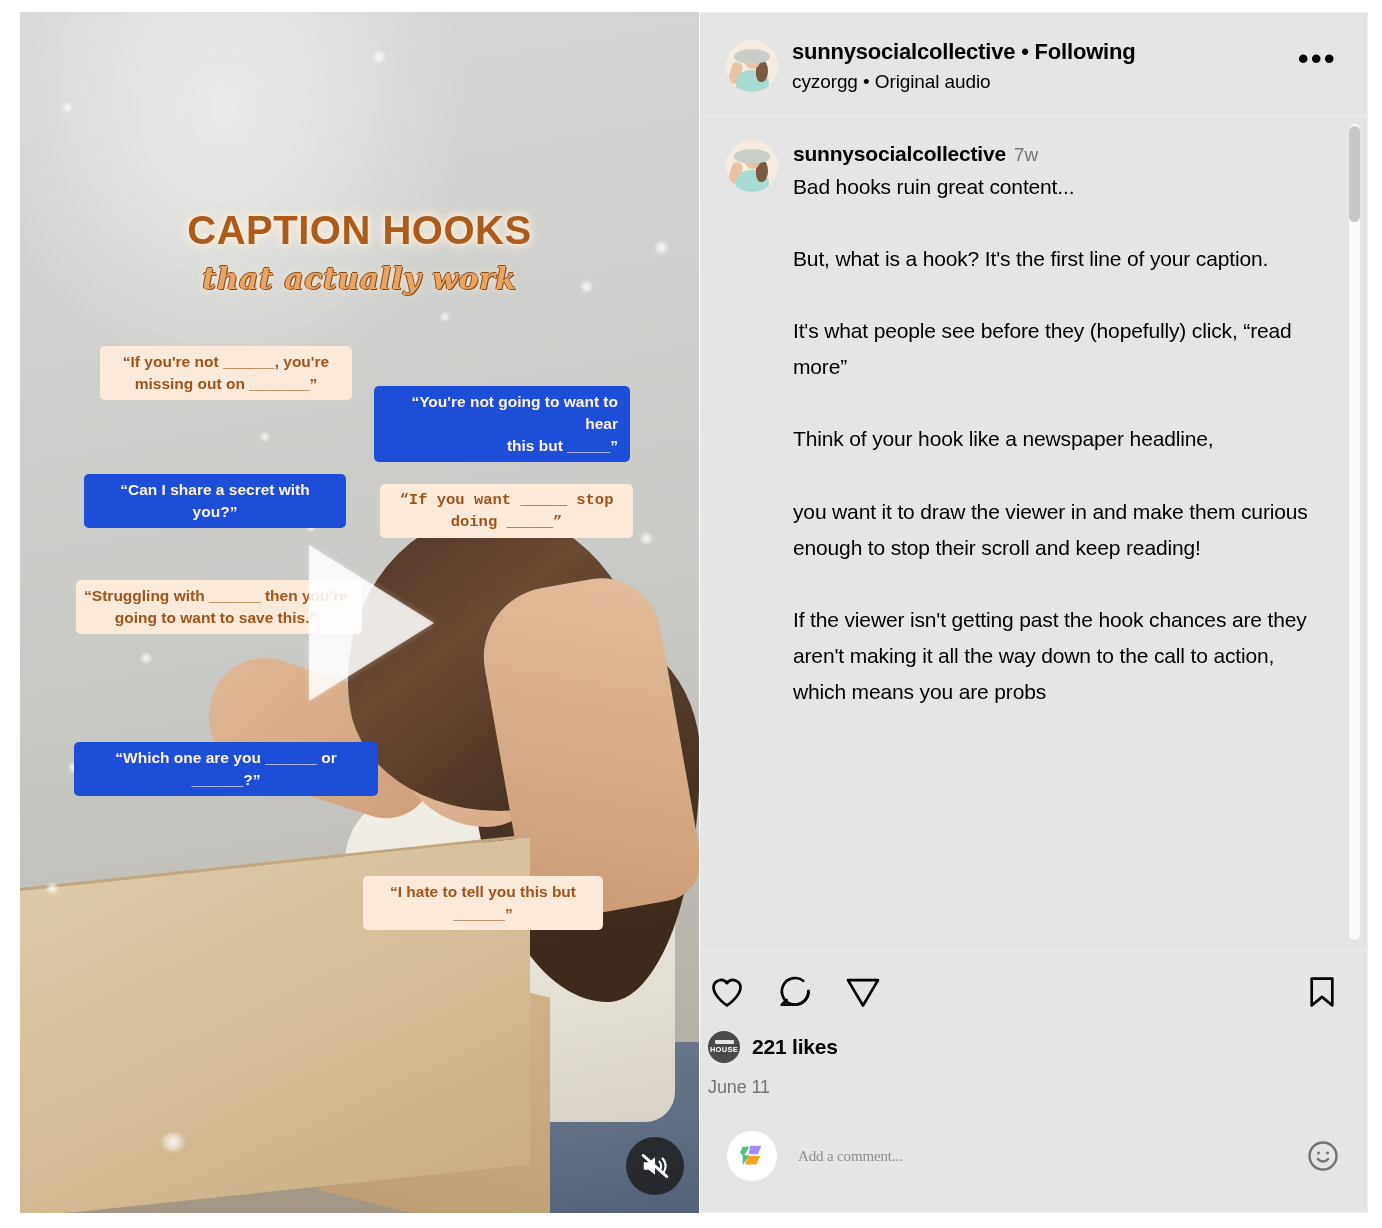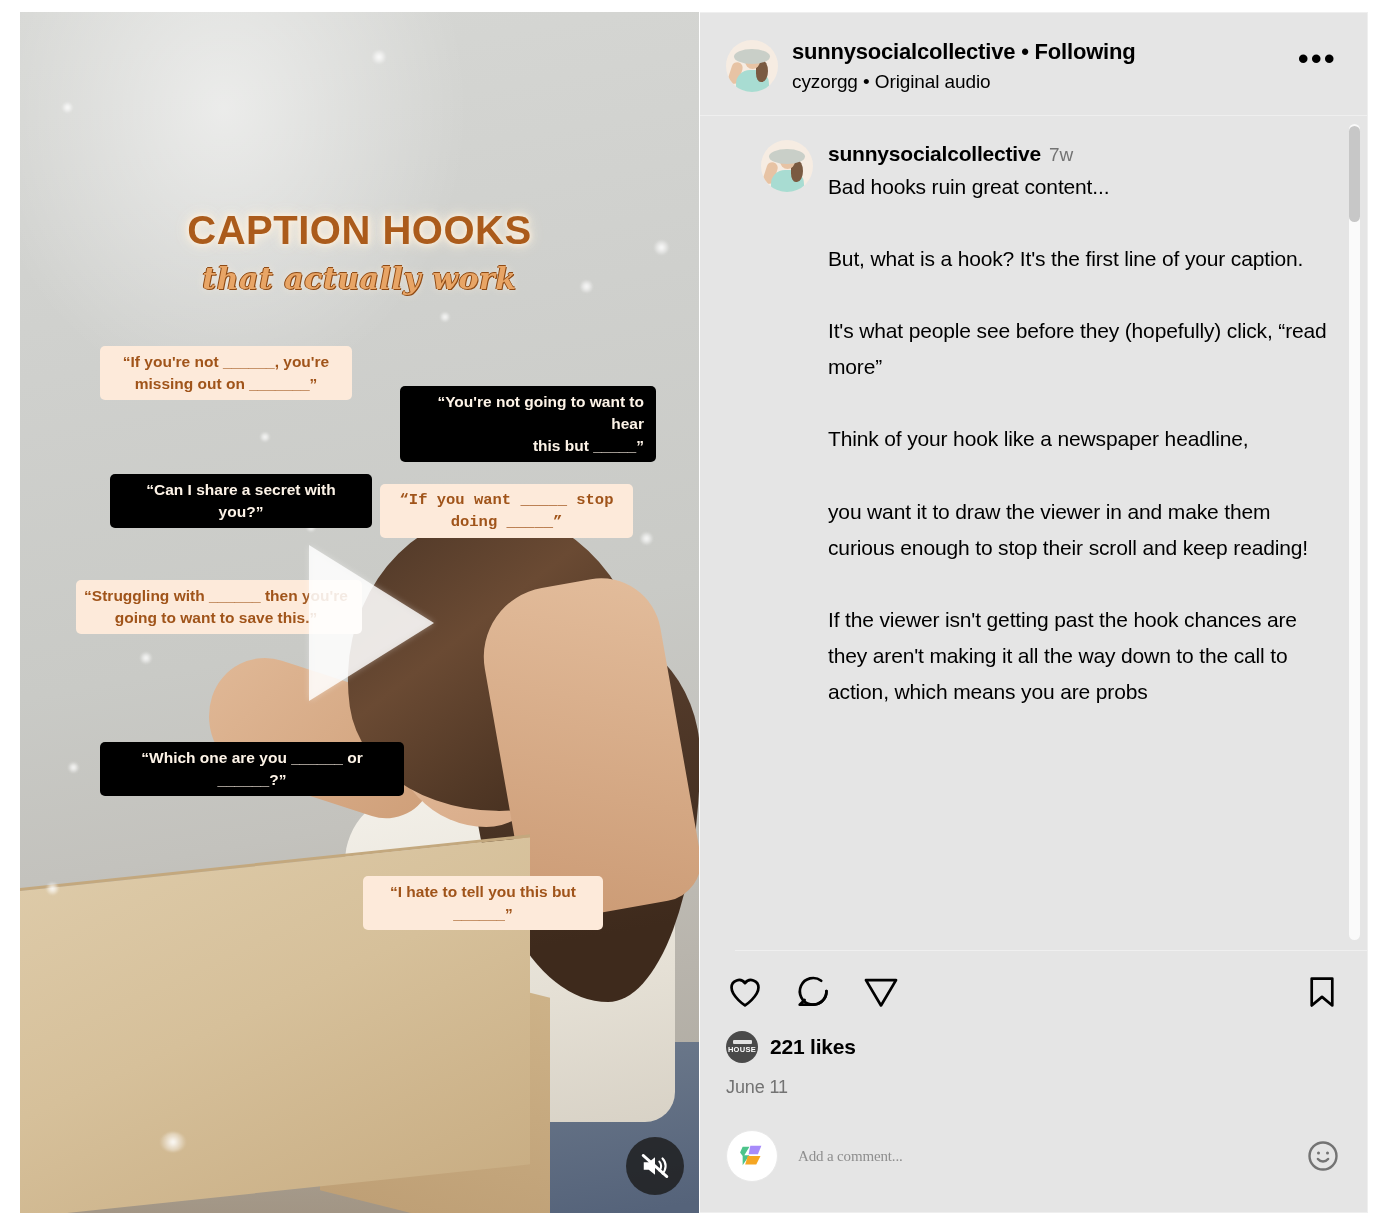--- a/index.html
+++ b/index.html
@@ -100,21 +100,21 @@
     color: #e8a566;
     text-shadow: 1px 1px 0 #8f4a14, -1px 0 0 #8f4a14, 0 -1px 0 #8f4a14, 0 0 9px rgba(255,240,220,.8);
   }
 
   
   .hook {
     position: absolute; font-size: 15.5px; font-weight: 700; line-height: 1.42;
     padding: 5px 12px; border-radius: 5px; white-space: pre-line;
   }
   .hook.light { background: #fdeada; color: #a0541a; }
-  .hook.dark  { background: #000000; color: #fdf3e7; margin-left: 26px; }
+  .hook.dark  { background: #1d4ed8; color: #fdf3e7; }
   .hook.ta-r { text-align: right; }
   .hook.ta-c { text-align: center; }
 
   
   .play-btn {
     position: absolute; left: 289px; top: 533px; width: 0; height: 0;
     border-left: 125px solid rgba(255,255,255,.82);
     border-top: 78px solid transparent;
     border-bottom: 78px solid transparent;
     filter: drop-shadow(0 0 3px rgba(255,255,255,.4));
@@ -148,41 +148,41 @@
   .hdr-line1 { font-size: 22px; font-weight: 700; color: #000; letter-spacing: -.2px; }
   .hdr-line1 .dot { font-weight: 700; }
   .hdr-line2 { font-size: 19px; color: #000; margin-top: 6px; letter-spacing: -.1px; }
   .more-btn {
     flex: none; font-size: 30px; font-weight: 700; color: #000; line-height: .6;
     letter-spacing: 2.5px; padding: 0 8px 14px 8px; cursor: pointer;
   }
 
   .caption-scroll {
     flex: 1; position: relative; overflow: hidden;
-    border-bottom: 1px solid #efefef; padding: 24px 40px 10px 26px; margin-left: 35px;
+    border-bottom: 1px solid #efefef; padding: 24px 40px 10px 26px;
   }
   .caption-row { display: flex; gap: 15px; }
   .cap-body { flex: 1; min-width: 0; }
   .cap-name-line { font-size: 21px; line-height: 1.3; }
   .cap-name { font-weight: 700; color: #000; letter-spacing: -.2px; }
   .cap-time { color: #737373; font-size: 19px; margin-left: 8px; }
   .cap-text {
     font-size: 21px; line-height: 1.72; color: #000; white-space: pre-wrap;
     letter-spacing: -.15px; margin-top: 1px;
   }
   .scrollbar-track {
     position: absolute; right: 7px; top: 8px; width: 11px; bottom: 10px;
     background: #fafafa; border-radius: 6px;
   }
   .scrollbar-thumb {
     position: absolute; right: 7px; top: 10px; width: 11px; height: 96px;
     background: #c7c7c7; border-radius: 6px; cursor: pointer;
   }
 
-  .action-area { flex: none; padding: 22px 26px 8px 26px; }
+  .action-area { flex: none; padding: 22px 26px 8px 8px; }
   .action-row { display: flex; align-items: center; }
   .act-btn { cursor: pointer; margin-right: 30px; display: flex; }
   .act-spacer { flex: 1; }
   .likes-row { display: flex; align-items: center; gap: 12px; margin-top: 20px; }
   .likes-av {
     width: 32px; height: 32px; border-radius: 50%; background: #4a4a4a;
     display: flex; flex-direction: column; align-items: center; justify-content: center; flex: none;
   }
   .likes-av .bar { width: 19px; height: 4px; background: #e2e2e2; border-radius: 1px; }
   .likes-av .word { font-size: 7.5px; font-weight: 700; color: #fff; letter-spacing: .3px; margin-top: 1px; }

